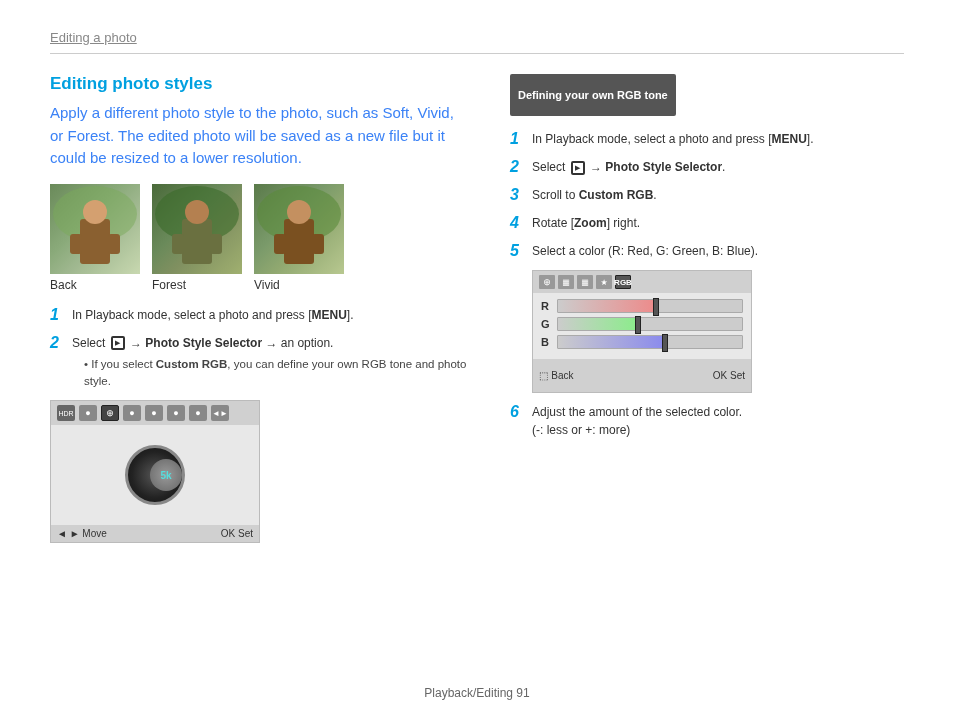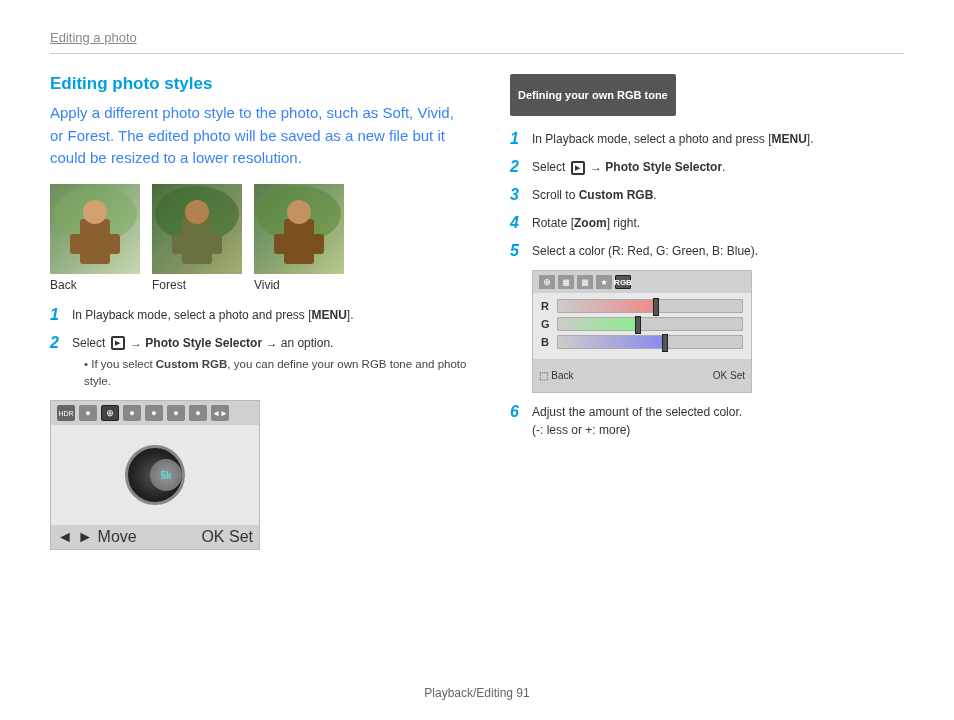--- a/index.html
+++ b/index.html
@@ -189,21 +189,21 @@
       justify-content: center;
       font-size: 9px;
       font-weight: bold;
       color: #00c0a0;
     }
     .widget-bottom {
       background: #d0d0d0;
       padding: 3px 6px;
       display: flex;
       justify-content: space-between;
-      font-size: 16px;
+      font-size: 10px;
       color: #333;
     }
     
     .define-badge {
       background: #555;
       color: #fff;
       font-size: 11px;
       font-weight: bold;
       padding: 15px 8px;
       border-radius: 2px;

